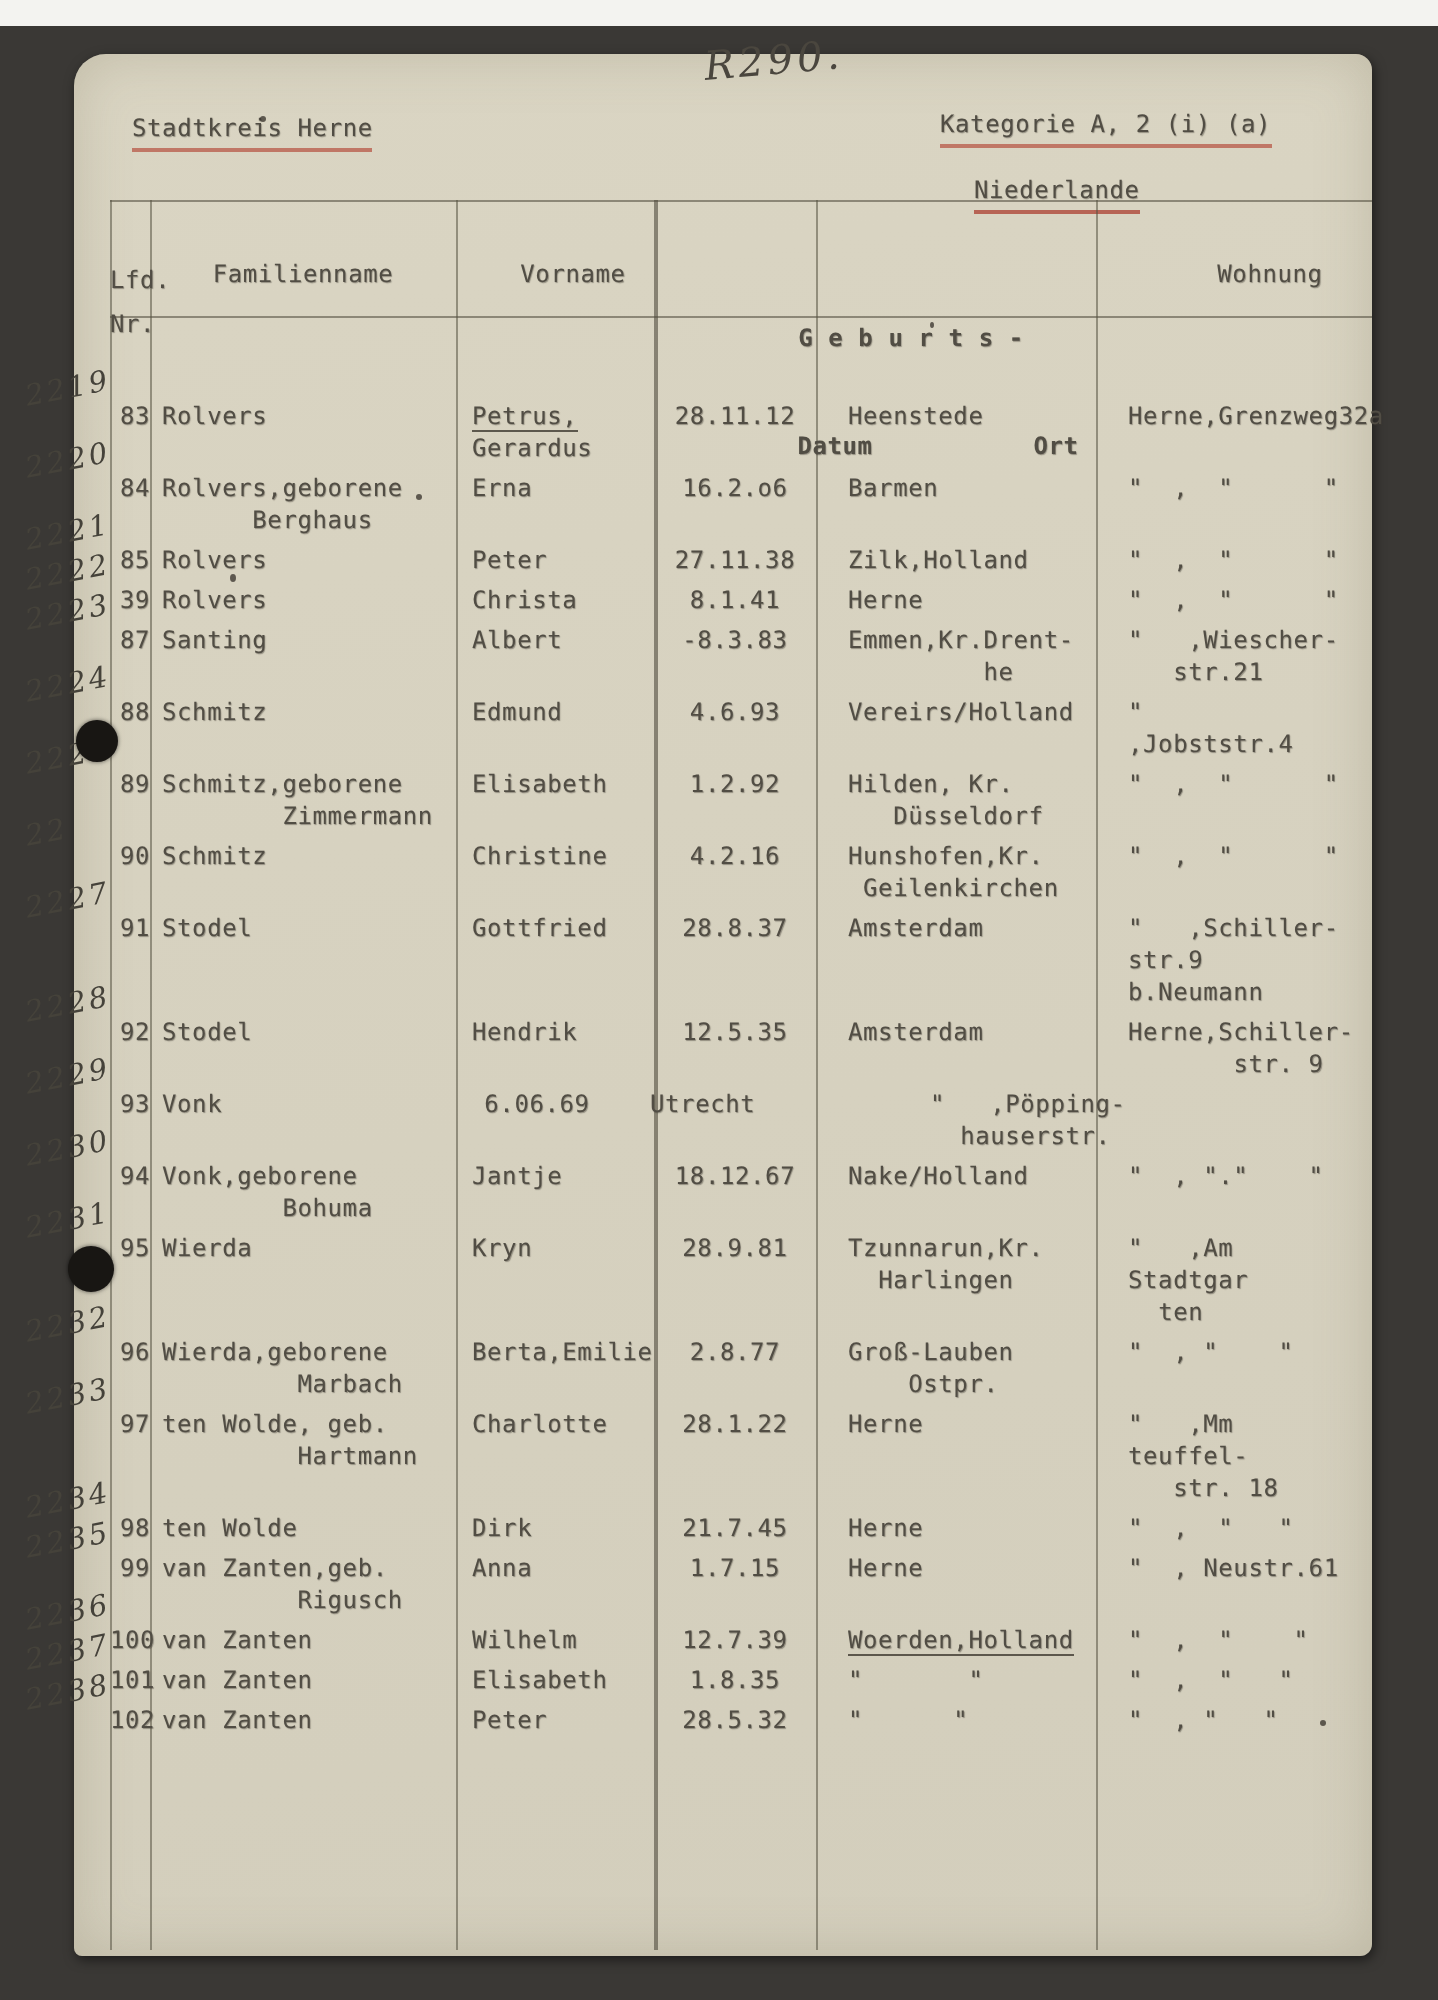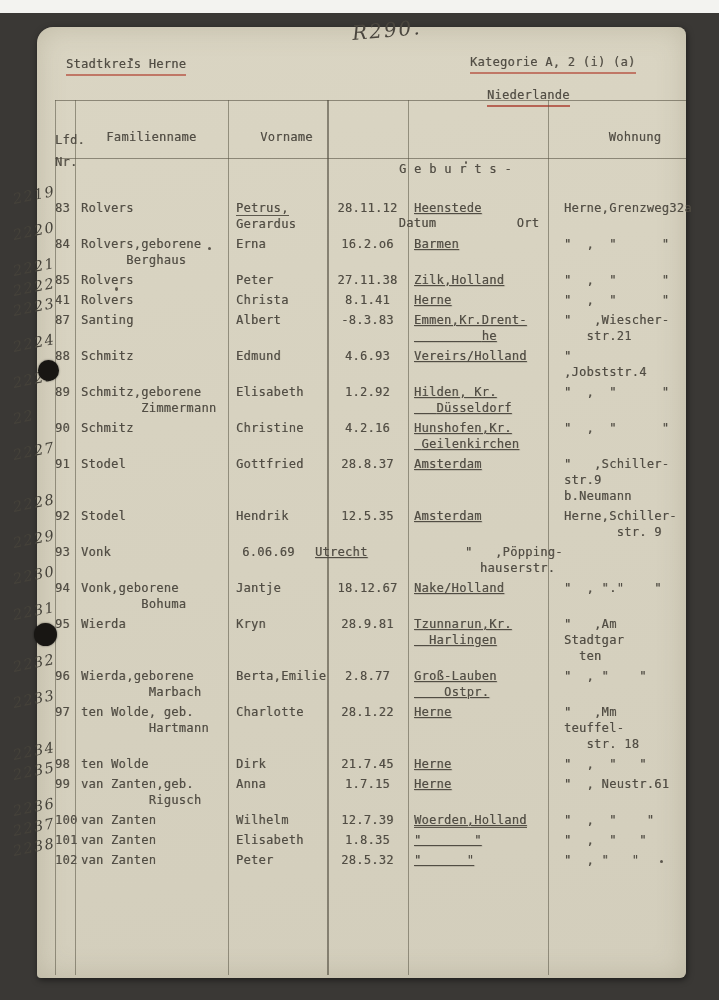--- a/index.html
+++ b/index.html
@@ -31,33 +31,33 @@
   
   .dtable{position:absolute;left:55px;top:100px;width:631px;height:875px;}
   .vline{position:absolute;top:0;bottom:0;width:1px;background:rgba(88,83,68,.55);}
   .vline.thick{width:2px;background:rgba(80,75,62,.6);}
   .hline{position:absolute;left:0;right:0;height:1px;background:rgba(88,83,68,.6);}
   .thead{position:absolute;left:0;top:0;width:631px;height:58px;display:flex;}
   .th{box-sizing:border-box;flex:none;text-align:center;padding-top:5px;white-space:pre;}
   .th-lfd{width:20px;text-align:left;line-height:22px;white-space:pre;overflow:visible;}
   .th-fam{width:153px;}
   .th-vor{width:117px;}
-  .th-geb{width:221px;}
+  .th-geb{width:221px;font-weight:bold;}
   .th-geb .sub{display:flex;margin-top:6px;padding-left:32px;}
   .th-geb .sub .d{width:81px;flex:none;}
   .th-geb .sub .o{width:140px;flex:none;text-align:center;}
   .th-woh{width:138px;}
   .tbody{position:absolute;left:0;top:58px;width:631px;padding-top:18px;}
   .trow{display:flex;position:relative;margin-bottom:4px;}
   .c{box-sizing:border-box;flex:none;white-space:pre-wrap;line-height:16px;}
-  .c-nr{width:20px;text-align:left;white-space:pre;}
+  .c-nr{width:20px;text-align:right;white-space:pre;}
   .c-fam{width:153px;padding-left:6px;}
   .c-vor{width:99px;padding-left:8px;}
   .c-dat{width:81px;text-align:center;white-space:pre;}
-  .c-ort{width:140px;padding-left:6px;text-decoration:underline;}
+  .c-ort{width:140px;padding-left:16px;}
   .c-woh{width:126px;padding-left:16px;}
   .hand{
     position:absolute;left:-42px;top:-9px;
     font-family:"DejaVu Serif","Liberation Serif",serif;font-style:italic;
     font-size:14.5px;color:#45423a;letter-spacing:1.5px;
     transform:rotate(-11deg);transform-origin:left center;white-space:pre;
     text-shadow:none;
   }
   .u-ink{border-bottom:1.2px solid rgba(70,66,56,.85);}
   .hole{position:absolute;background:#181613;border-radius:50%;box-shadow:0 0 2px rgba(0,0,0,.6);}
@@ -127,21 +127,21 @@
     <span class="hand">2221</span>
     <div class="c c-nr">85</div>
     <div class="c c-fam">Rolvers</div>
     <div class="c c-vor">Peter</div>
     <div class="c c-dat">27.11.38</div>
     <div class="c c-ort">Zilk,Holland</div>
     <div class="c c-woh">"  ,  "      "</div>
   </div>
       <div class="trow">
     <span class="hand">2222</span>
-    <div class="c c-nr">41</div>
+    <div class="c c-nr">39</div>
     <div class="c c-fam">Rolvers</div>
     <div class="c c-vor">Christa</div>
     <div class="c c-dat">8.1.41</div>
     <div class="c c-ort">Herne</div>
     <div class="c c-woh">"  ,  "      "</div>
   </div>
       <div class="trow">
     <span class="hand">2223</span>
     <div class="c c-nr">87</div>
     <div class="c c-fam">Santing</div>

